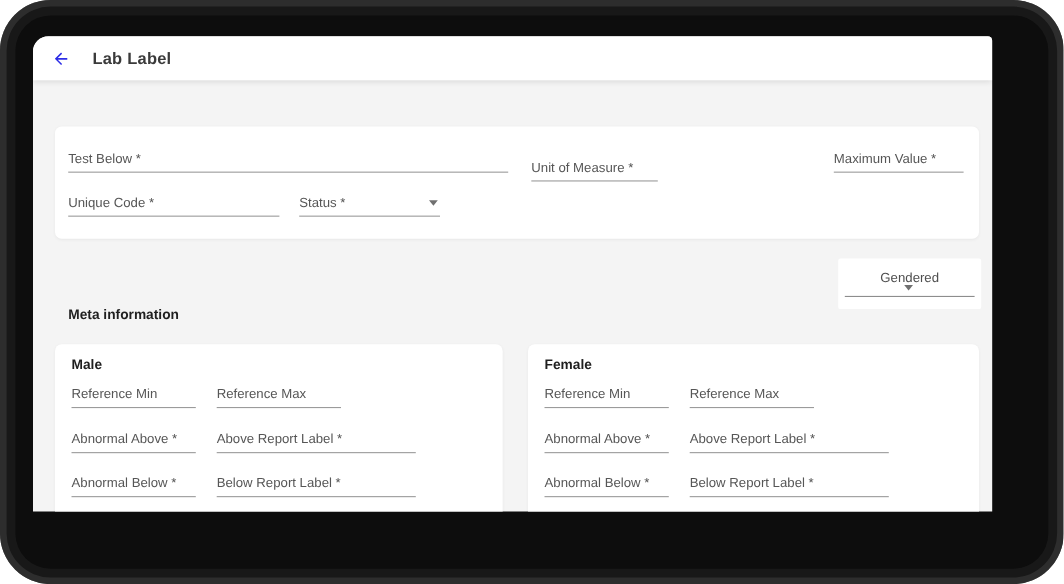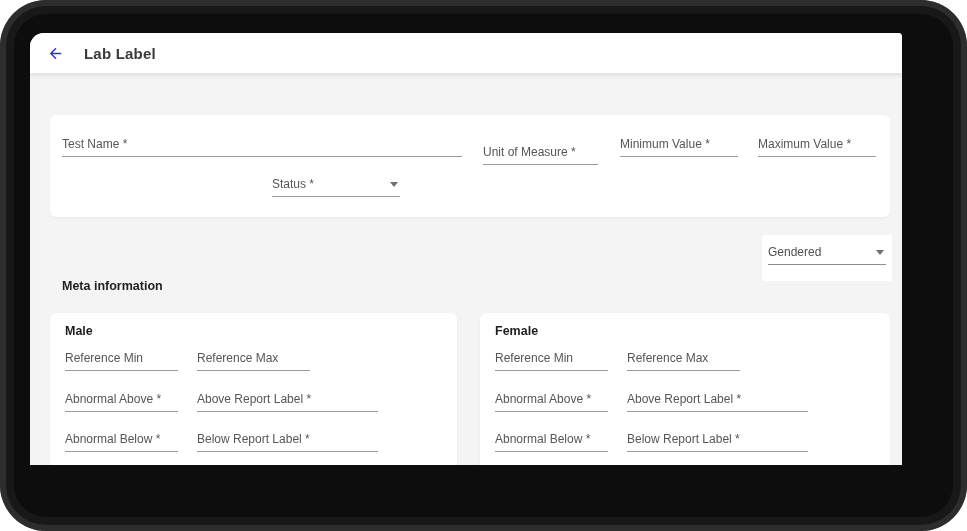--- a/index.html
+++ b/index.html
@@ -30,21 +30,21 @@
   
   .mat-field { position:absolute; border-bottom:1px solid #9b9b9b; padding-bottom:5px; cursor:text; }
   .mat-label { display:block; font-size:12px; color:#565656; white-space:nowrap; line-height:14px; }
   .mat-select { display:flex; justify-content:space-between; align-items:center; cursor:pointer; }
   .caret { width:0; height:0; border-left:4.5px solid transparent; border-right:4.5px solid transparent;
            border-top:5px solid #707070; margin-right:2px; }
 
   .gendered-box { position:absolute; left:732px; top:202px; width:130px; height:46px;
                   background:#ffffff; border-radius:2px; padding:10px 6px 0 6px; }
   .gendered-box .line { border-bottom:1px solid #8d8d8d; display:flex; justify-content:space-between;
-                        align-items:center; padding-bottom:5px; cursor:pointer; }
+                        align-items:center; padding-bottom:5px; cursor:pointer;flex-direction:column; }
   .gendered-box .mat-label { color:#4f4f4f; }
 
   .meta-title { position:absolute; left:32px; top:246px; font-size:12.5px; font-weight:700; color:#1f1f1f;text-align:right; }
   .card-title { position:absolute; left:15px; top:11px; font-size:12.5px; font-weight:700; color:#1f1f1f; }
 </style>
 </head>
 <body>
 
 <div class="stage">
   <div class="frame"></div>
@@ -55,30 +55,30 @@
       <button class="back-btn">
         <svg width="17" height="17" viewBox="0 0 24 24">
           <path fill="#2d2de6" d="M20 11H7.83l5.59-5.59L12 4l-8 8 8 8 1.41-1.41L7.83 13H20v-2z"></path>
         </svg>
       </button>
       <h1 class="title">Lab Label</h1>
     </header>
 
     <section class="card card-main">
       <div class="mat-field" style="left:12px; top:22px; width:400px">
-        <span class="mat-label">Test Name *</span>
+        <span class="mat-label">Test Below *</span>
       </div>
       <div class="mat-field" style="left:433px; top:30px; width:115px">
         <span class="mat-label">Unit of Measure *</span>
       </div>
-      <div class="mat-field" style="left:570px; top:22px; width:118px">
-        <span class="mat-label">Minimum Value *</span>
-      </div>
       <div class="mat-field" style="left:708px; top:22px; width:118px">
         <span class="mat-label">Maximum Value *</span>
+      </div>
+      <div class="mat-field" style="left:12px; top:62px; width:192px">
+        <span class="mat-label">Unique Code *</span>
       </div>
       <div class="mat-field mat-select" style="left:222px; top:62px; width:128px">
         <span class="mat-label">Status *</span>
         <span class="caret"></span>
       </div>
     </section>
 
     <div class="gendered-box">
       <div class="line">
         <span class="mat-label">Gendered</span>

